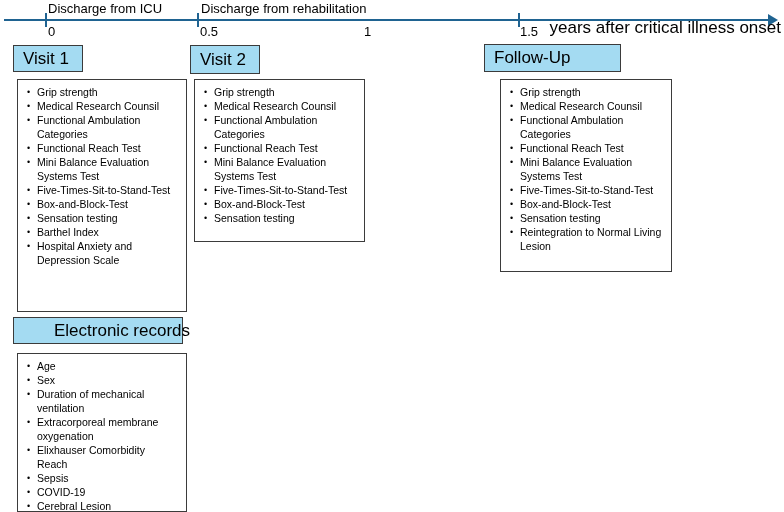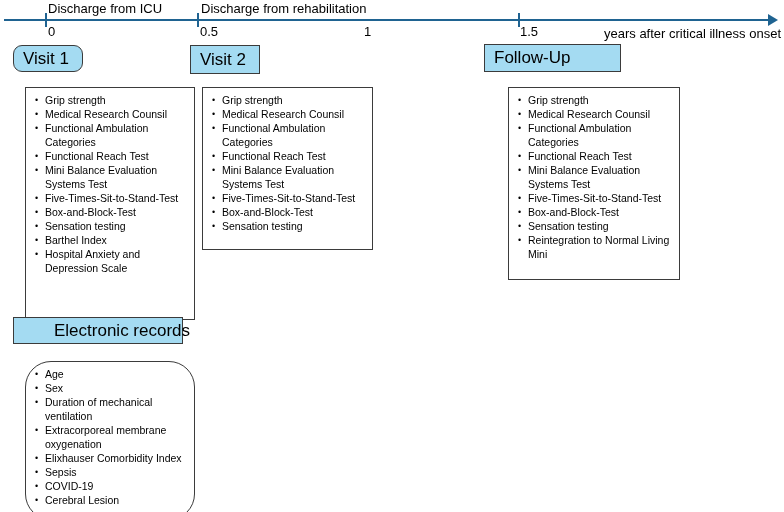--- a/index.html
+++ b/index.html
@@ -8,29 +8,29 @@
     font-family:"Liberation Sans", sans-serif; color:#000; overflow:hidden;
     --tl:#1F6391; --hdr:#A4DBF2; --bd:#3B3B3B;
   }
   
   .tl-line  { position:absolute; left:4px; top:19px; width:768px; height:2px; background:var(--tl); }
   .tl-arrow { position:absolute; left:768px; top:14px; width:0; height:0;
               border-left:10px solid var(--tl); border-top:6px solid transparent; border-bottom:6px solid transparent; }
   .tl-tick  { position:absolute; top:13px; width:2px; height:14px; background:var(--tl); }
   .tl-event { position:absolute; top:1px; font-size:13px; white-space:nowrap; }
   .tl-num   { position:absolute; top:24px; font-size:13px; white-space:nowrap; }
-  .tl-caption { position:absolute; top:26px; right:3px; font-size:13px; white-space:nowrap; }
+  .tl-caption { position:absolute; top:18px; right:3px; font-size:17px; white-space:nowrap; }
   
   .hdr {
     position:absolute; background:var(--hdr); border:1px solid var(--bd); box-sizing:border-box;
     font-size:17px; display:flex; align-items:center; padding-left:9px; white-space:nowrap;
   }
   ul.list {
     position:absolute; background:#fff; border:1px solid var(--bd); box-sizing:border-box;
-    margin:12px; padding:5px 8px 0 6px; list-style:none; overflow:hidden;
+    margin:4px; padding:5px 8px 0 6px; list-style:none; overflow:hidden;
   }
   ul.list li { position:relative; padding-left:13px; font-size:10.5px; line-height:14px; }
   ul.list li::before { content:"•"; position:absolute; left:3px; top:0; font-size:9px; line-height:14px; }
 </style>
 </head>
 <body>
 
 <div class="canvas" style="--tl: #1F6391; --hdr: #A4DBF2; --bd: #3B3B3B;">
 
   <div class="tl-line"></div>
@@ -43,41 +43,41 @@
   <span class="tl-event" style="left:48px;">Discharge from ICU</span>
   <span class="tl-event" style="left:201px;text-align:right;">Discharge from rehabilitation</span>
 
   <span class="tl-num" style="left:48px;">0</span>
   <span class="tl-num" style="left:200px;">0.5</span>
   <span class="tl-num" style="left:364px;">1</span>
   <span class="tl-num" style="left:520px;">1.5</span>
 
   <span class="tl-caption">years after critical illness onset</span>
 
-  <div class="hdr" style="left:13px; top:45px; width:70px; height:27px;border-radius:9px;">Visit 1</div>
+  <div class="hdr" style="left:13px; top:45px; width:70px; height:27px;">Visit 1</div>
   <ul class="list" style="left:13px; top:75px; width:170px; height:233px;">
       <li>Grip strength</li>
       <li>Medical Research Counsil</li>
       <li>Functional Ambulation Categories</li>
       <li>Functional Reach Test</li>
       <li>Mini Balance Evaluation Systems Test</li>
       <li>Five-Times-Sit-to-Stand-Test</li>
       <li>Box-and-Block-Test</li>
       <li>Sensation testing</li>
       <li>Barthel Index</li>
       <li>Hospital Anxiety and Depression Scale</li>
     </ul>
 
   <div class="hdr" style="left:13px; top:317px; width:170px; height:27px;padding-left:40px;">Electronic records</div>
-  <ul class="list" style="left:13px; top:349px; width:170px; height:159px;border-radius:26px;">
+  <ul class="list" style="left:13px; top:349px; width:170px; height:159px;">
       <li>Age</li>
       <li>Sex</li>
       <li>Duration of mechanical ventilation</li>
       <li>Extracorporeal membrane oxygenation</li>
-      <li>Elixhauser Comorbidity Index</li>
+      <li>Elixhauser Comorbidity Reach</li>
       <li>Sepsis</li>
       <li>COVID-19</li>
       <li>Cerebral Lesion</li>
     </ul>
 
   <div class="hdr" style="left:190px; top:45px; width:70px; height:29px;">Visit 2</div>
   <ul class="list" style="left:190px; top:75px; width:171px; height:163px;">
       <li>Grip strength</li>
       <li>Medical Research Counsil</li>
       <li>Functional Ambulation Categories</li>
@@ -91,16 +91,16 @@
   <div class="hdr" style="left:484px; top:44px; width:137px; height:28px;">Follow-Up</div>
   <ul class="list" style="left:496px; top:75px; width:172px; height:193px;">
       <li>Grip strength</li>
       <li>Medical Research Counsil</li>
       <li>Functional Ambulation Categories</li>
       <li>Functional Reach Test</li>
       <li>Mini Balance Evaluation Systems Test</li>
       <li>Five-Times-Sit-to-Stand-Test</li>
       <li>Box-and-Block-Test</li>
       <li>Sensation testing</li>
-      <li>Reintegration to Normal Living Mini</li>
+      <li>Reintegration to Normal Living Lesion</li>
     </ul>
 
 </div>
 
 </body></html>

